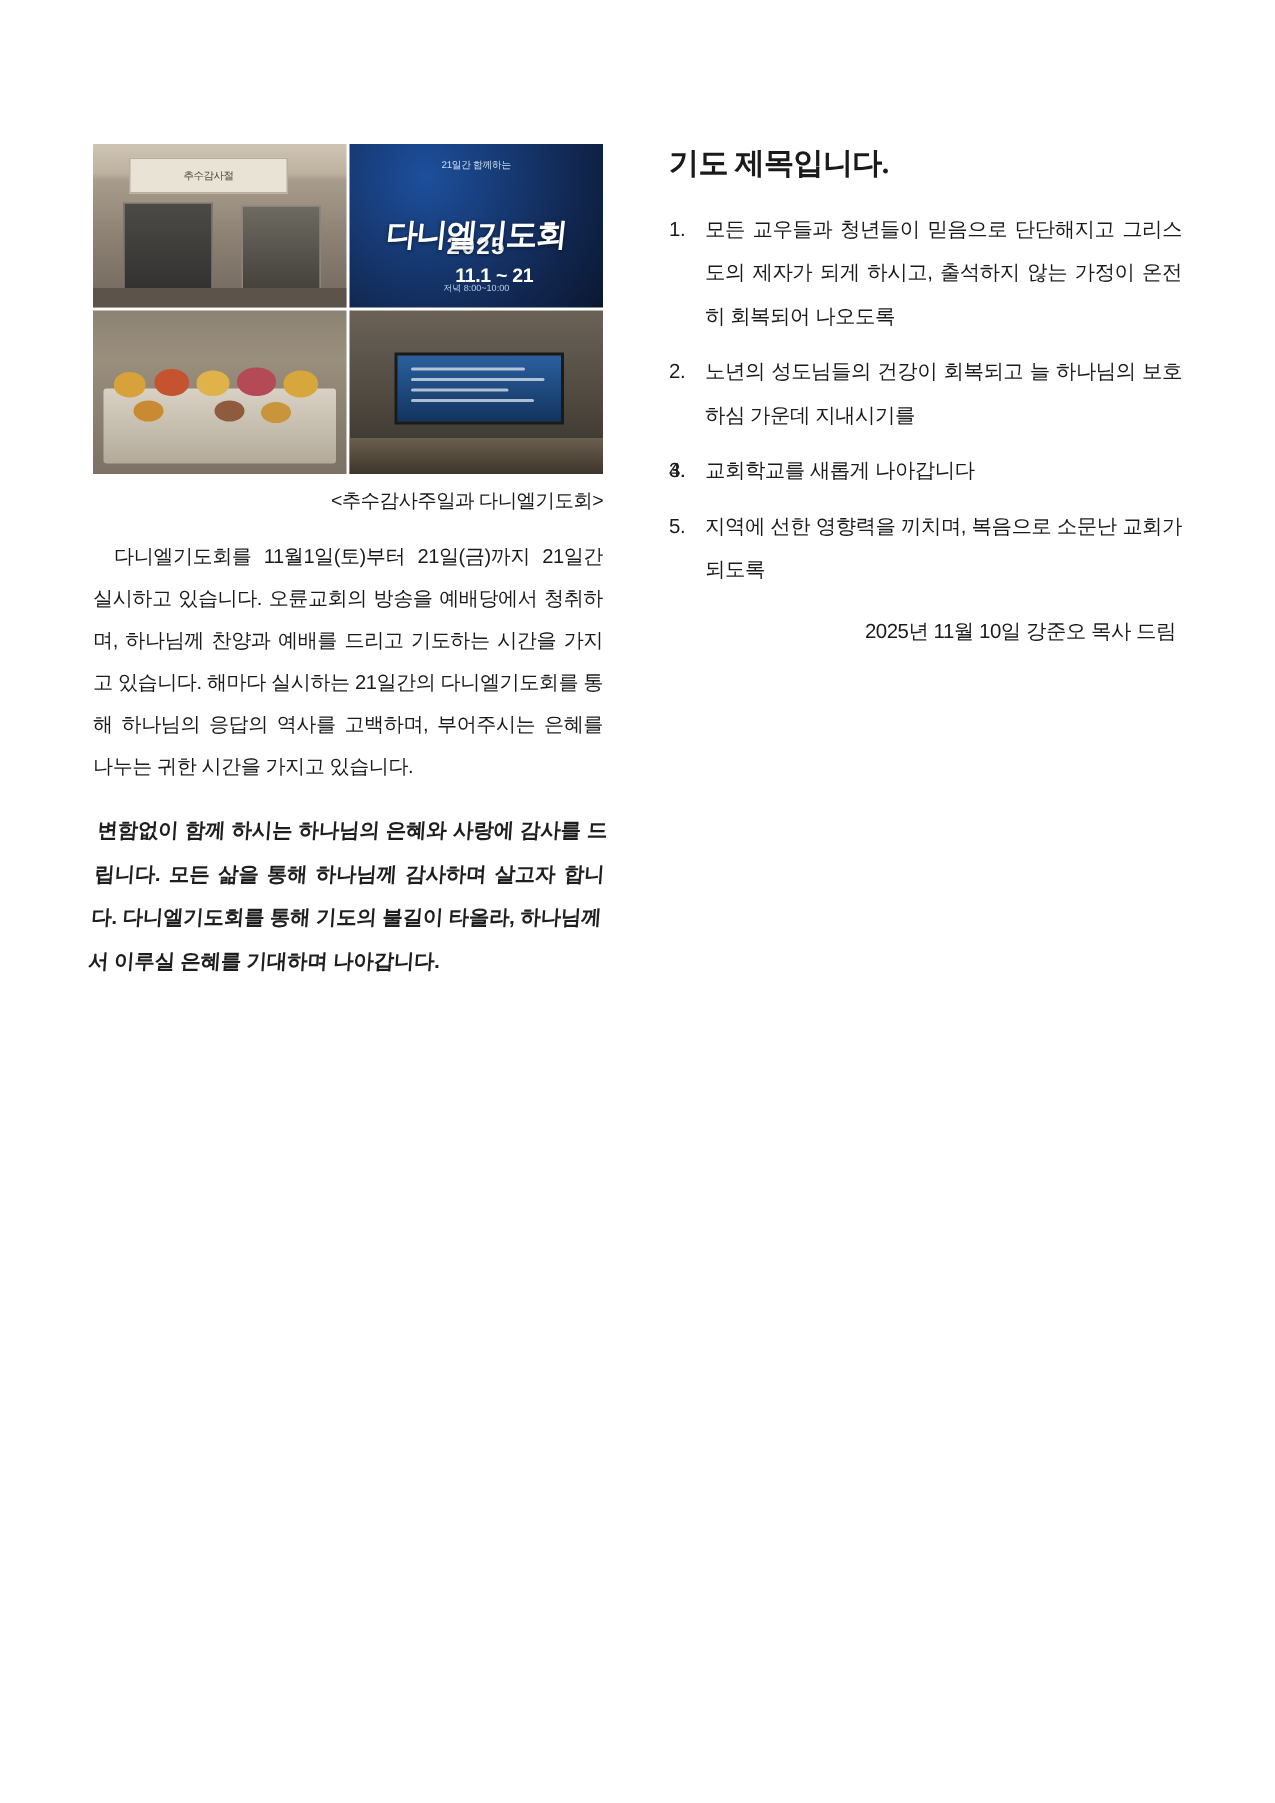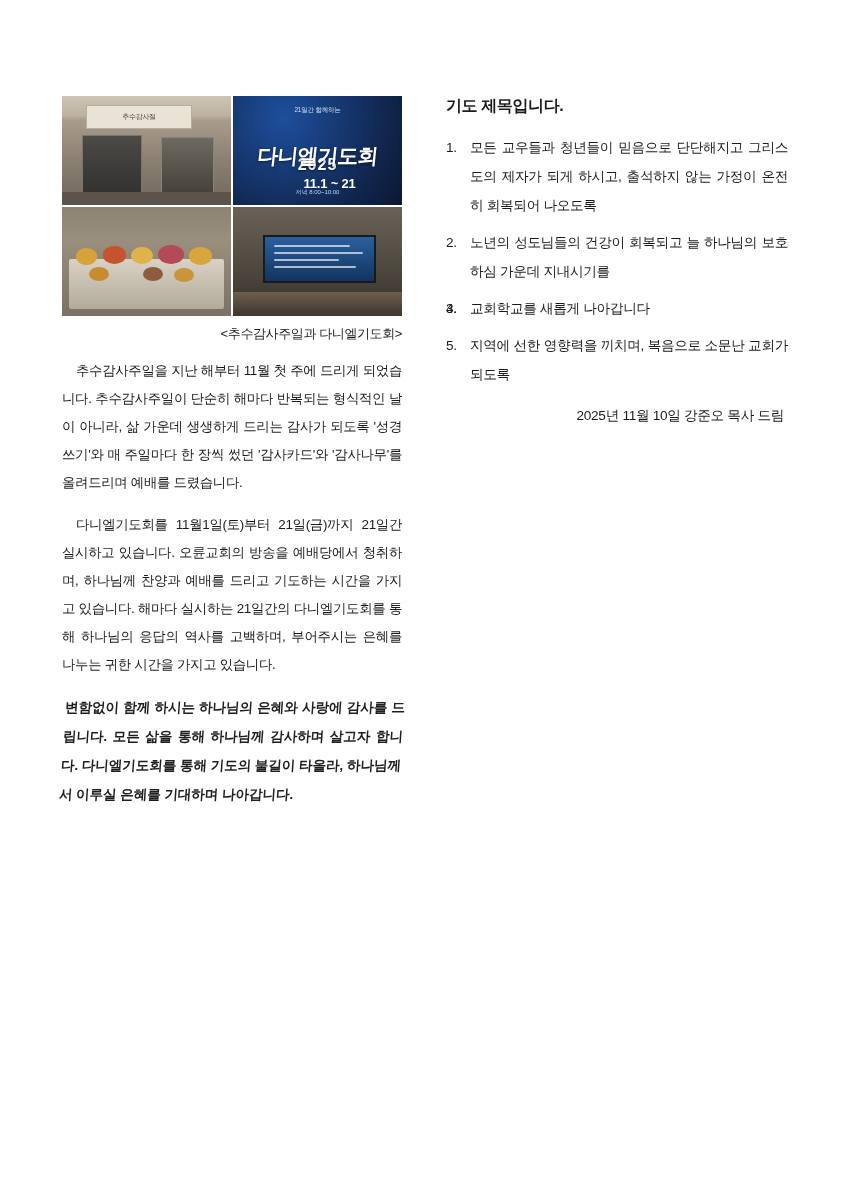--- a/index.html
+++ b/index.html
@@ -40,25 +40,26 @@
     margin-left: 44px;
   }
   .section-title {
     font-size: 14.5px;
     font-weight: bold;
     letter-spacing: -0.4px;
     margin: 0 0 12px 4px;
     line-height: 1.3;
   }
   .right-title {
-    font-size: 16px;
+    font-size: 20px;
     font-weight: bold;
     letter-spacing: -0.4px;
     margin: 0 0 16px 0;
     line-height: 1.3;
+    font-family: Liberation Serif, serif;
   }
   
   .photo-grid {
     width: 340px;
     height: 220px;
     display: grid;
     grid-template-columns: 1fr 1fr;
     grid-template-rows: 1fr 1fr;
     gap: 2px;
     background: #ffffff;
@@ -335,21 +336,20 @@
             <div class="line l3"></div>
             <div class="line l4"></div>
           </div>
           <div class="pew"></div>
         </div>
 
       </div>
 
       <div class="caption">&lt;추수감사주일과 다니엘기도회&gt;</div>
 
-      <p class="body">추수감사주일을 지난 해부터 11월 첫 주에 드리게 되었습니다. 추수감사주일이 단순히 해마다 반복되는 형식적인 날이 아니라, 삶 가운데 생생하게 드리는 감사가 되도록 '성경쓰기'와 매 주일마다 한 장씩 썼던 '감사카드'와 '감사나무'를 올려드리며 예배를 드렸습니다.</p>
       <p class="body">다니엘기도회를 11월1일(토)부터 21일(금)까지 21일간 실시하고 있습니다. 오륜교회의 방송을 예배당에서 청취하며, 하나님께 찬양과 예배를 드리고 기도하는 시간을 가지고 있습니다. 해마다 실시하는 21일간의 다니엘기도회를 통해 하나님의 응답의 역사를 고백하며, 부어주시는 은혜를 나누는 귀한 시간을 가지고 있습니다.</p>
 
       <p class="hand">변함없이 함께 하시는 하나님의 은혜와 사랑에 감사를 드립니다. 모든 삶을 통해 하나님께 감사하며 살고자 합니다. 다니엘기도회를 통해 기도의 불길이 타올라, 하나님께서 이루실 은혜를 기대하며 나아갑니다.</p>
     </div>
 
     <div class="col-right">
 
       <div class="right-title">기도 제목입니다.</div>
 
       <ol class="prayer">

